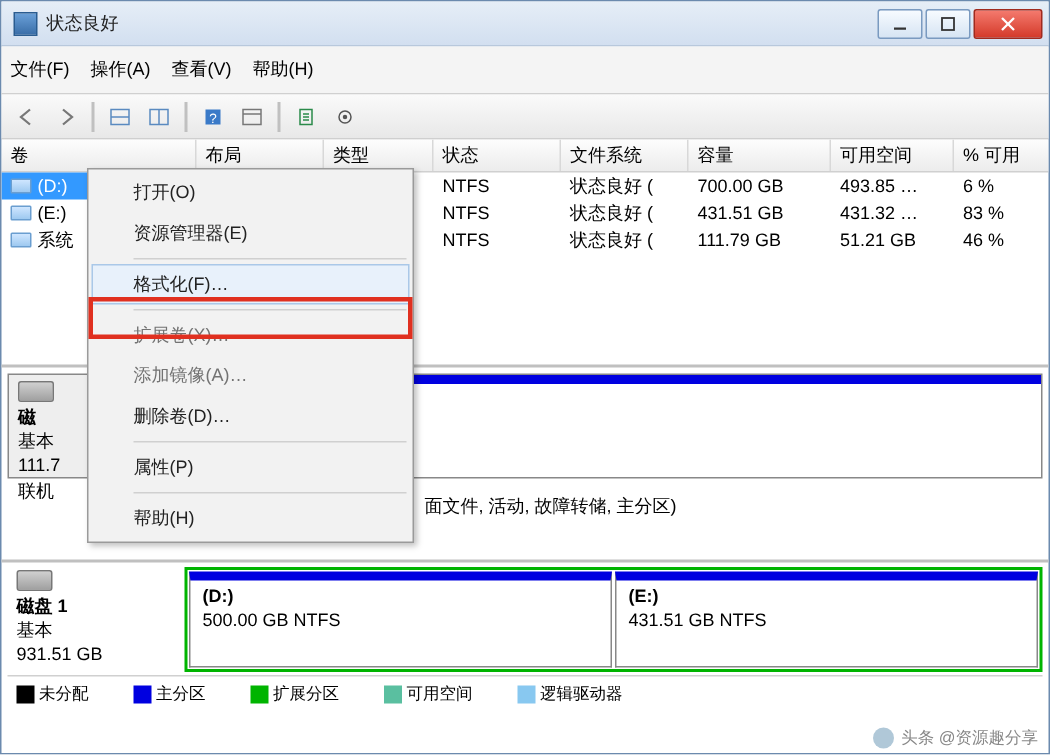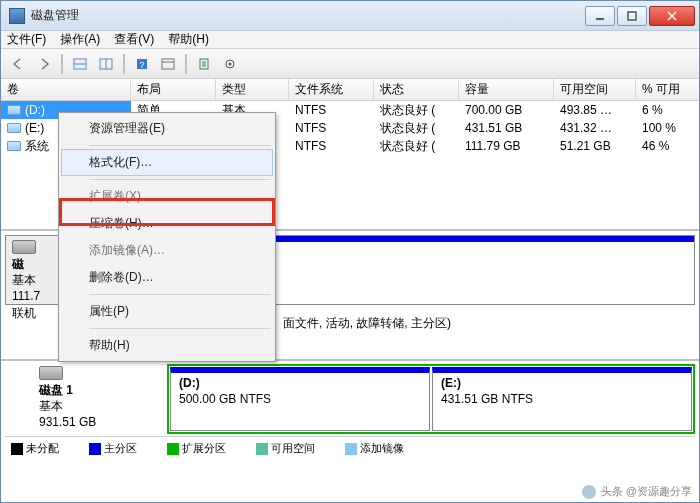--- a/index.html
+++ b/index.html
@@ -48,21 +48,21 @@
   }
   .winbtn.close {
     background: linear-gradient(#f47a6e,#d43a2a);
     border-color: #a02a1e;
     color: #fff;
     width: 46px;
   }
   .winbtn svg { width: 10px; height: 10px; }
   
   .menubar {
-    height: 18px;
+    height: 32px;
     background: #f4f4f4;
     border-bottom: 1px solid #d0d0d0;
     display: flex;
     align-items: center;
     padding: 0 6px;
     gap: 14px;
   }
   .menubar span { cursor: default; }
   
   .toolbar {
@@ -173,22 +173,21 @@
   
   .botpanel {
     flex: 1;
     padding: 3px 4px 2px 4px;
     display: flex;
     flex-direction: column;
   }
   .diskblock2 {
     display: flex;
     height: 70px;
-    gap: 16px;
-    margin-left: 28px;
+    gap: 0;
   }
   .diskinfo2 {
     width: 118px;
     padding: 2px 6px;
     line-height: 1.35;
   }
   .partwrap {
     flex: 1;
     border: 2px solid #00b400;
     display: flex;
@@ -266,21 +265,21 @@
     vertical-align: middle; margin-right: 2px;
   }
 </style>
 </head>
 <body>
 
 <div class="window">
 
   <div class="titlebar">
     <div class="icon"></div>
-    <div class="title">磁盘管理</div>
+    <div class="title">状态良好</div>
     <div class="winbtn-group">
       <div class="winbtn">
         <svg viewBox="0 0 10 10">
             <line x1="1" y1="8" x2="9" y2="8" stroke="#333" stroke-width="1.5"></line>
           </svg>
       </div>
       <div class="winbtn">
         <svg viewBox="0 0 10 10">
             <rect x="1" y="1" width="8" height="8" fill="none" stroke="#333" stroke-width="1.2"></rect>
           </svg>
@@ -351,22 +350,22 @@
           <circle cx="7" cy="7" r="1.5" fill="#555"></circle>
         </svg>
       </div>
   </div>
 
   <div class="toplist">
     <div class="header-row">
       <div class="hcell c-vol">卷</div>
       <div class="hcell c-lay">布局</div>
       <div class="hcell c-typ">类型</div>
+      <div class="hcell c-st">状态</div>
       <div class="hcell c-fs">文件系统</div>
-      <div class="hcell c-st">状态</div>
       <div class="hcell c-cap">容量</div>
       <div class="hcell c-free">可用空间</div>
       <div class="hcell c-pct">% 可用</div>
     </div>
 
     <div class="data-row selected">
       <div class="hcell c-vol">
           <span class="vol-icon"></span>
           <span>(D:)</span>
         </div>
@@ -382,21 +381,21 @@
       <div class="hcell c-vol">
           <span class="vol-icon"></span>
           <span>(E:)</span>
         </div>
       <div class="hcell c-lay"></div>
       <div class="hcell c-typ"></div>
       <div class="hcell c-fs">NTFS</div>
       <div class="hcell c-st">状态良好 (</div>
       <div class="hcell c-cap">431.51 GB</div>
       <div class="hcell c-free">431.32 …</div>
-      <div class="hcell c-pct">100 %</div>
+      <div class="hcell c-pct">83 %</div>
     </div>
     <div class="data-row">
       <div class="hcell c-vol">
           <span class="vol-icon"></span>
           <span>系统</span>
         </div>
       <div class="hcell c-lay"></div>
       <div class="hcell c-typ"></div>
       <div class="hcell c-fs">NTFS</div>
       <div class="hcell c-st">状态良好 (</div>
@@ -437,33 +436,33 @@
           <b>(E:)</b><br>
           <span>431.51 GB NTFS</span>
         </div>
       </div>
     </div>
     <div class="legend">
       <span><span class="swatch sw-black"></span><span>未分配</span></span>
       <span><span class="swatch sw-blue"></span><span>主分区</span></span>
       <span><span class="swatch sw-green"></span><span>扩展分区</span></span>
       <span><span class="swatch sw-teal"></span><span>可用空间</span></span>
-      <span><span class="swatch sw-ltblue"></span><span>添加镜像</span></span>
+      <span><span class="swatch sw-ltblue"></span><span>逻辑驱动器</span></span>
     </div>
   </div>
 
 </div>
 
 <div class="ctxmenu">
+  <div class="ctxitem">打开(O)</div>
   <div class="ctxitem">资源管理器(E)</div>
   <div class="ctxsep"></div>
   <div class="ctxitem highlight">格式化(F)…</div>
   <div class="ctxsep"></div>
   <div class="ctxitem disabled">扩展卷(X)…</div>
-  <div class="ctxitem">压缩卷(H)…</div>
   <div class="ctxitem disabled">添加镜像(A)…</div>
   <div class="ctxitem">删除卷(D)…</div>
   <div class="ctxsep"></div>
   <div class="ctxitem">属性(P)</div>
   <div class="ctxsep"></div>
   <div class="ctxitem">帮助(H)</div>
 </div>
 
 <div class="redbox"></div>
 

